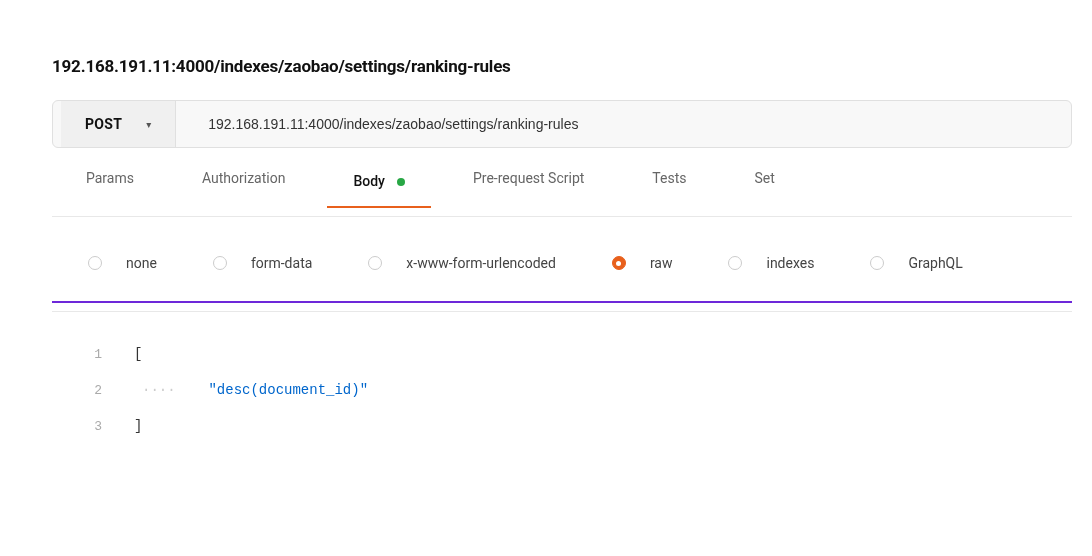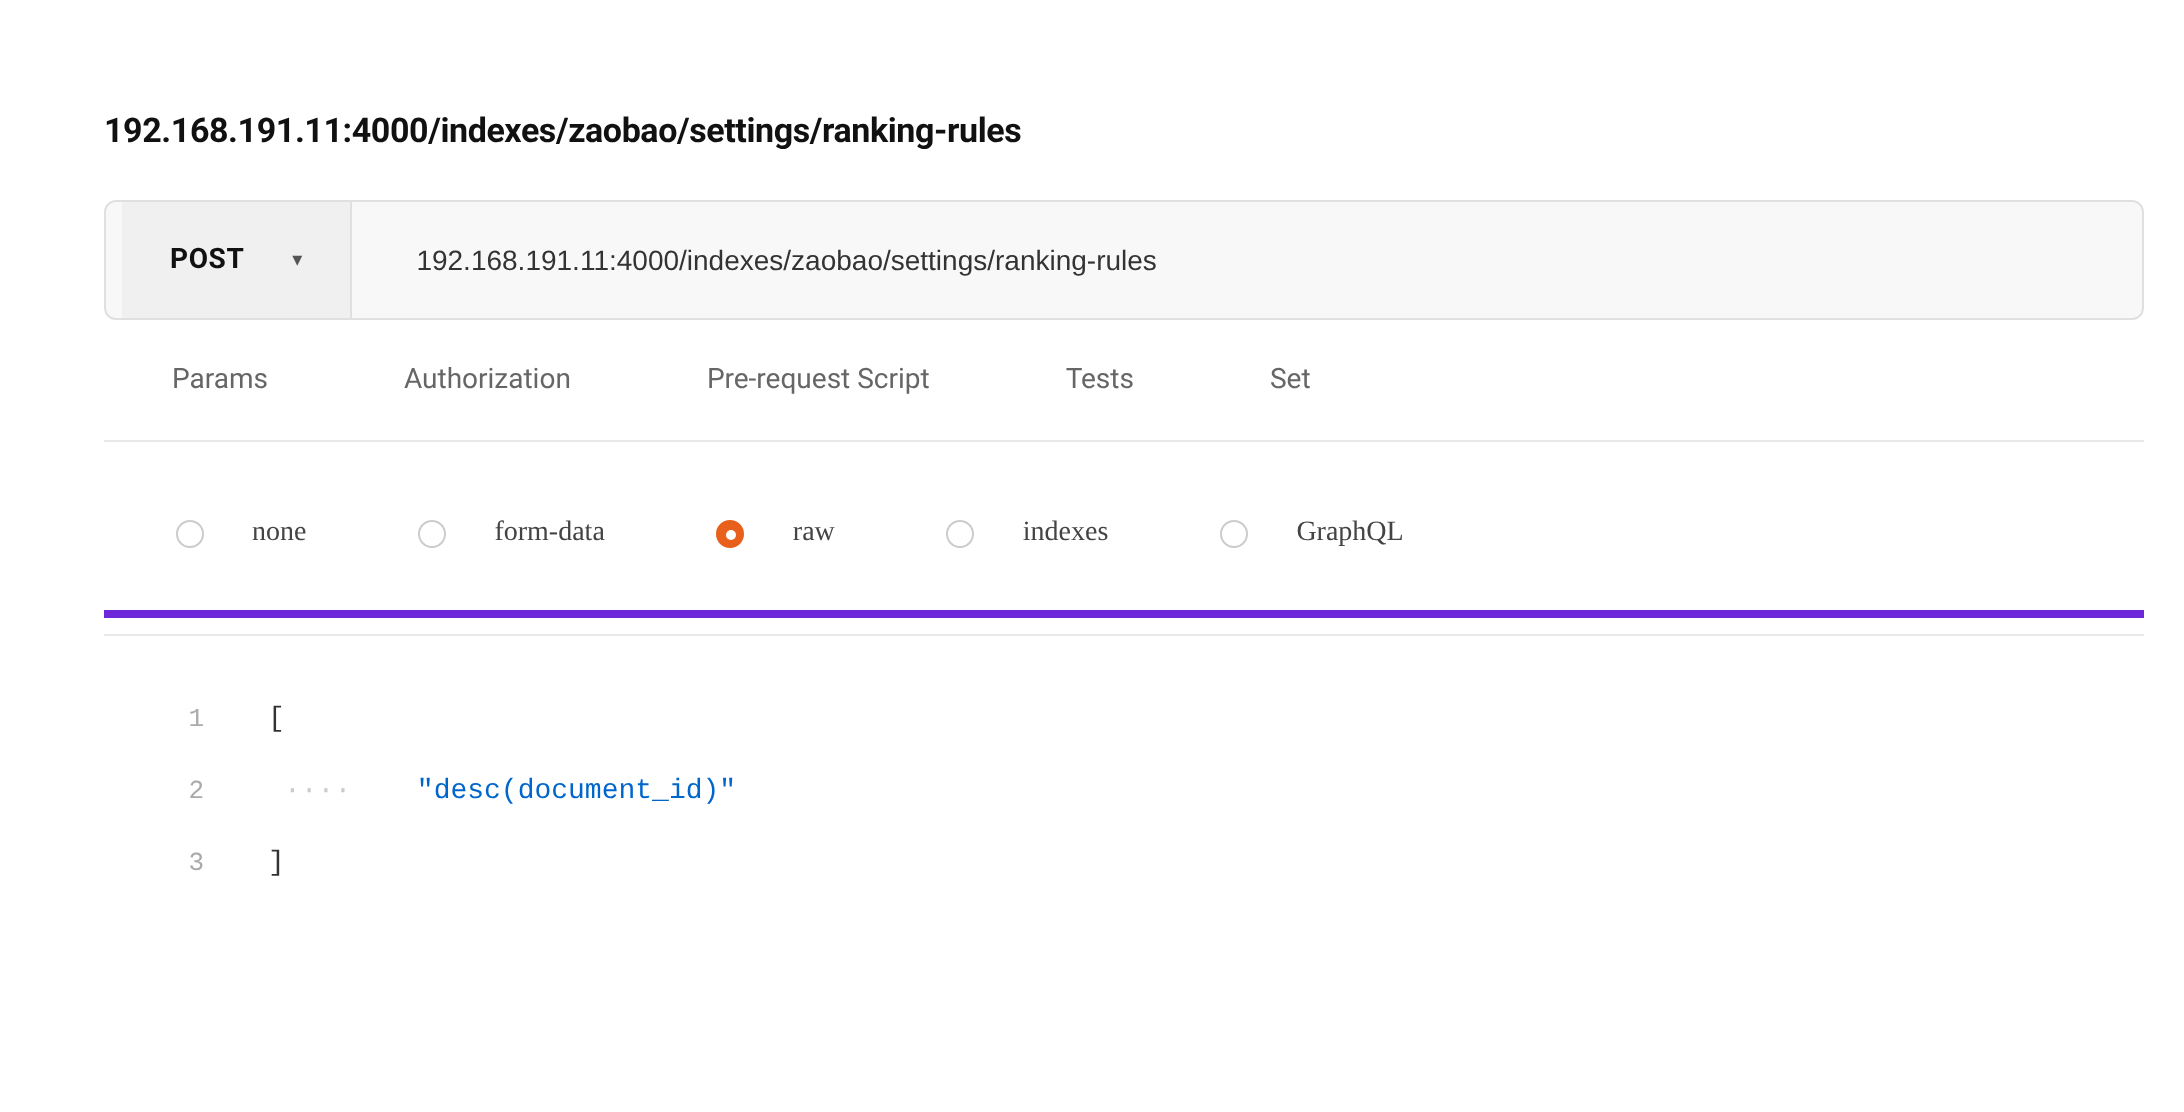--- a/index.html
+++ b/index.html
@@ -27,21 +27,21 @@
       margin-bottom: 24px;
       letter-spacing: -0.2px;
     }
 
     .request-bar {
       display: flex;
       align-items: center;
       border: 1px solid #e0e0e0;
       border-radius: 6px;
       background: #f8f8f8;
-      height: 60px;
+      height: 48px;
       margin-bottom: 0;
       overflow: hidden;
     }
 
     .method-selector {
       display: flex;
       align-items: center;
       gap: 8px;
       padding: 0 16px;
       height: 100%;
@@ -120,22 +120,21 @@
       background: #28a745;
       margin-left: 4px;
       vertical-align: middle;
     }
 
     .body-options-bar {
       display: flex;
       align-items: center;
       gap: 24px;
       padding: 14px 20px;
-      border-bottom: 4px solid #6d28d9;
-      font-family: Liberation Serif, serif;
+      border-bottom: 2px solid #6d28d9;
     }
 
     .radio-option {
       display: flex;
       align-items: center;
       gap: 8px;
       font-size: 14px;
       color: #444444;
       cursor: pointer;
     }
@@ -223,39 +222,46 @@
     <input class="url-input" type="text" value="192.168.191.11:4000/indexes/zaobao/settings/ranking-rules" style="">
   </div>
 
   <div class="tabs-bar">
     <div class="tab-item">
       <span>Params</span>
     </div>
     <div class="tab-item">
       <span>Authorization</span>
     </div>
+    <div class="tab-item active">
+      <span>Body</span><span class="tab-dot"></span>
+    </div>
     <div class="tab-item">
       <span>Pre-request Script</span>
     </div>
     <div class="tab-item">
       <span>Tests</span>
     </div>
     <div class="tab-item">
       <span>Set</span>
     </div>
   </div>
 
   <div class="body-options-bar">
     <label class="radio-option">
       <div class="radio-circle"></div>
       <span>none</span>
     </label>
     <label class="radio-option">
       <div class="radio-circle"></div>
       <span>form-data</span>
+    </label>
+    <label class="radio-option">
+      <div class="radio-circle"></div>
+      <span>x-www-form-urlencoded</span>
     </label>
     <label class="radio-option">
       <div class="radio-circle selected"></div>
       <span>raw</span>
     </label>
     <label class="radio-option">
       <div class="radio-circle"></div>
       <span>indexes</span>
     </label>
     <label class="radio-option">

